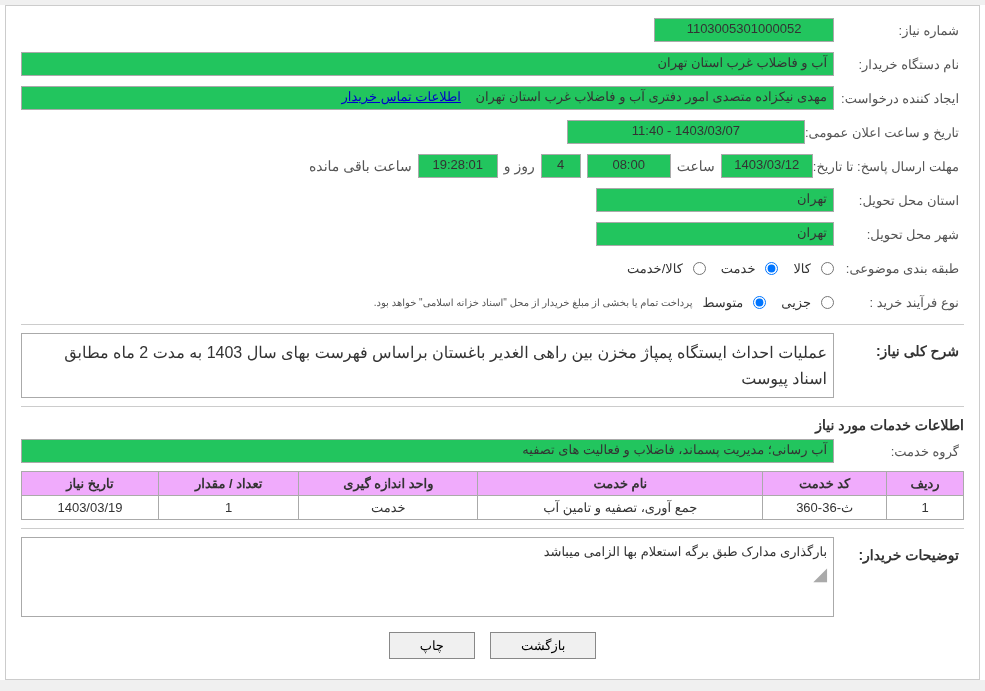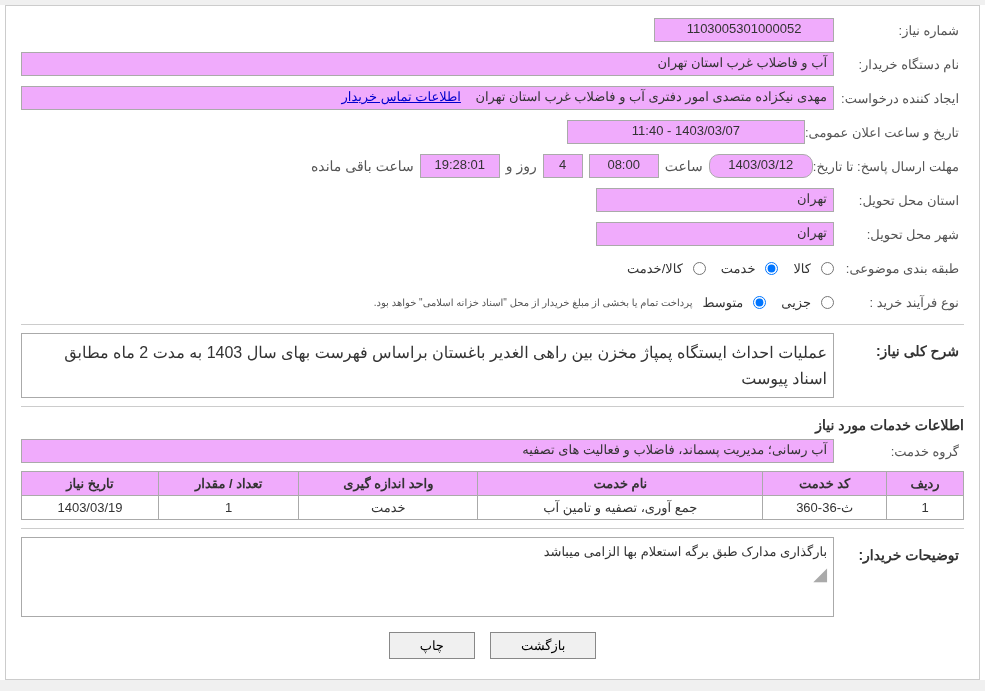--- a/index.html
+++ b/index.html
@@ -40,21 +40,21 @@
     .label {
       color: #555;
       font-size: 13px;
       min-width: 130px;
       text-align: right;
       padding-right: 5px;
       flex-shrink: 0;
     }
     .field-box {
       border: 1px solid #aaa;
-      background: #f0abfc;
+      background: #22c55e;
       padding: 2px 6px;
       min-height: 24px;
       font-size: 13px;
       font-family: Tahoma, Arial, sans-serif;
       direction: rtl;
     }
     .field-wide {
       flex: 1;
     }
     .field-medium {
@@ -201,23 +201,23 @@
       </div>
 
       <div class="form-row">
         <span class="label">تاریخ و ساعت اعلان عمومی:</span>
         <div class="field-box field-medium" style="text-align:center;">1403/03/07 - 11:40</div>
       </div>
 
       <div class="form-row">
         <span class="label">مهلت ارسال پاسخ: تا تاریخ:</span>
         <div class="date-row">
-          <div class="field-box" style="width:104px; text-align:center;border-radius:10px;">1403/03/12</div>
+          <div class="field-box" style="width:92px; text-align:center;">1403/03/12</div>
           <span class="date-label-sm">ساعت</span>
-          <div class="field-box" style="width:70px; text-align:center;">08:00</div>
+          <div class="field-box" style="width:84px; text-align:center;">08:00</div>
           <div class="field-box" style="width:40px; text-align:center;">4</div>
           <span class="date-label-sm">روز و</span>
           <div class="field-box" style="width:80px; text-align:center;">19:28:01</div>
           <span class="date-label-sm">ساعت باقی مانده</span>
         </div>
       </div>
 
       <div class="form-row">
         <span class="label">استان محل تحویل:</span>
         <div class="field-box field-medium">تهران</div>

